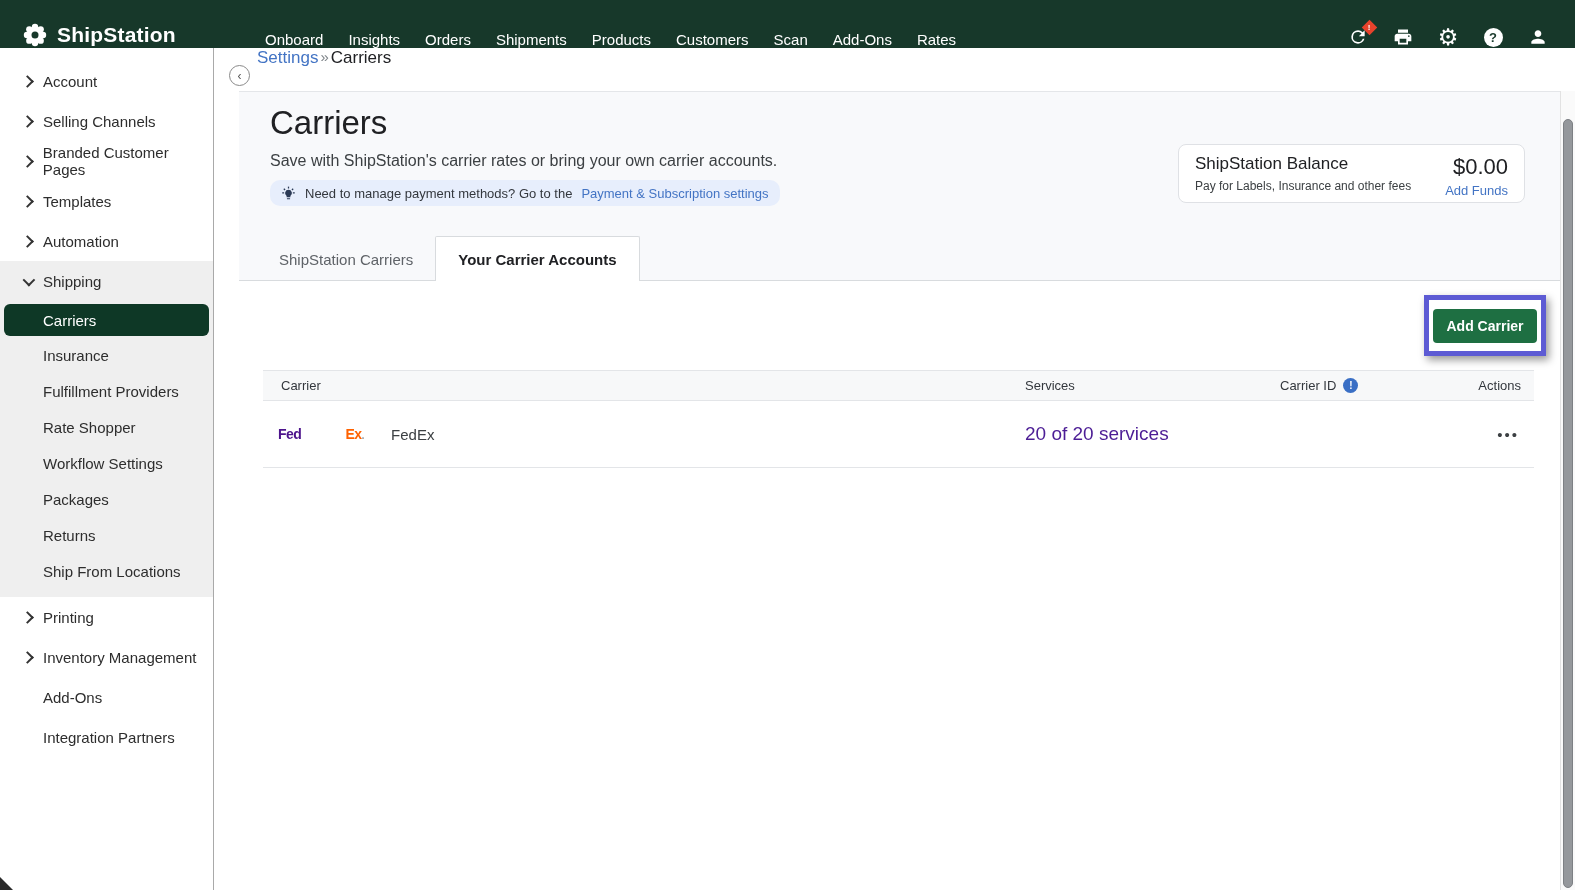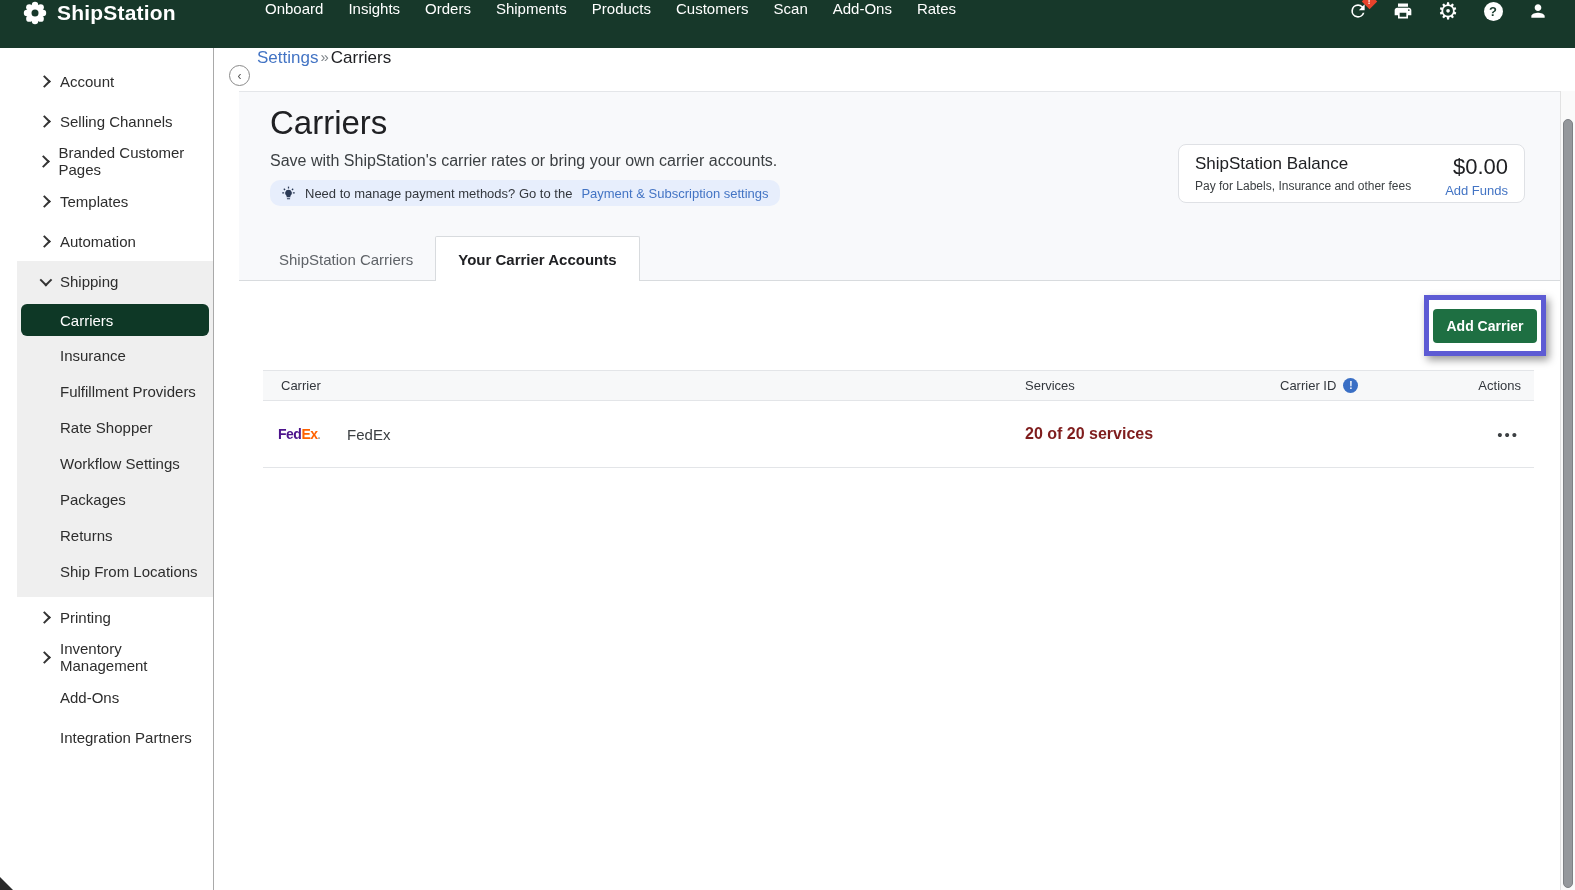--- a/index.html
+++ b/index.html
@@ -2,33 +2,33 @@
 <html><head>
 <meta charset="utf-8">
 <style>
   html,body{margin:0;padding:0;}
   body{
     width:1575px;height:890px;position:relative;overflow:hidden;
     font-family:"Liberation Sans","DejaVu Sans",sans-serif;
     background:#fff;color:#202124;
   }
   
-  .navbar{position:absolute;top:0;left:0;width:1575px;height:48px;background:#17382a;display:flex;align-items:flex-start;}
+  .navbar{position:absolute;top:0;left:0;width:1575px;height:48px;background:#17382a;display:flex;align-items:flex-end;}
   .brand{display:flex;align-items:center;gap:9px;margin-left:22px;cursor:pointer;}
   .brand-name{color:#fff;font-size:21px;font-weight:700;letter-spacing:.2px;}
   .nav-items{position:absolute;left:265px;display:flex;gap:25px;}
   .nav-item{color:#fff;font-size:15px;cursor:pointer;white-space:nowrap;}
   .nav-icons{position:absolute;right:26px;display:flex;align-items:center;gap:23px;}
   .icon-btn{position:relative;width:22px;height:22px;display:flex;align-items:center;justify-content:center;cursor:pointer;}
   .badge{position:absolute;top:-4px;right:-6px;width:11px;height:11px;background:#e8432c;transform:rotate(45deg);display:flex;align-items:center;justify-content:center;}
   .badge span{transform:rotate(-45deg);color:#fff;font-size:8px;font-weight:700;line-height:1;}
   .help-circle{width:19px;height:19px;border-radius:50%;background:#fff;color:#17382a;font-size:13px;font-weight:700;display:flex;align-items:center;justify-content:center;}
   .gear-glyph{color:#fff;font-size:23px;line-height:1;}
   
-  .sidebar{position:absolute;top:48px;left:0;width:214px;bottom:0;background:#fff;border-right:1px solid #a9a9a9;box-sizing:border-box;padding-top:13px;padding-left:17px;}
+  .sidebar{position:absolute;top:48px;left:0;width:214px;bottom:0;background:#fff;border-right:1px solid #a9a9a9;box-sizing:border-box;padding-top:13px;}
   .side-item{height:40px;display:flex;align-items:center;padding-left:20px;font-size:15px;color:#2d2d2d;cursor:pointer;}
   .chev-box{width:15px;margin-right:8px;display:flex;align-items:center;justify-content:center;}
   .chev{width:7px;height:7px;border-right:2px solid #333;border-bottom:2px solid #333;display:inline-block;}
   .chev.right{transform:rotate(-45deg);}
   .chev.down{transform:rotate(45deg) translateY(-2px);}
   .ship-group{background:#efefef;padding-bottom:8px;}
   .sub-item{height:36px;display:flex;align-items:center;padding-left:43px;font-size:15px;color:#2d2d2d;cursor:pointer;}
   .sub-item.selected{background:#0e3826;color:#fff;border-radius:6px;margin:3px 4px 1px 4px;padding-left:39px;height:32px;}
   .collapse-btn{position:absolute;left:229px;top:65px;width:19px;height:19px;border-radius:50%;background:#fff;border:1px solid #8a8a8a;display:flex;align-items:center;justify-content:center;font-size:12px;color:#555;cursor:pointer;z-index:5;}
   
@@ -59,24 +59,24 @@
   .tbl{position:absolute;left:24px;top:89px;width:1271px;}
   .tbl-header{display:grid;grid-template-columns:762px 255px 180px 1fr;height:31px;align-items:center;background:#f7f8f9;border-top:1px solid #e3e5e8;border-bottom:1px solid #e3e5e8;font-size:13px;color:#33373d;box-sizing:border-box;}
   .th-carrier{padding-left:18px;}
   .th-id{display:flex;align-items:center;gap:7px;}
   .info-dot{width:15px;height:15px;border-radius:50%;background:#3a6fc5;color:#fff;font-size:10px;font-weight:700;display:flex;align-items:center;justify-content:center;cursor:pointer;}
   .th-actions{text-align:right;padding-right:13px;}
   .tbl-row{display:grid;grid-template-columns:762px 255px 180px 1fr;height:66px;align-items:center;border-bottom:1px solid #e3e5e8;background:#fff;}
   .cell-carrier{display:flex;align-items:center;padding-left:15px;}
   .fedex-logo{font-size:14px;font-weight:700;letter-spacing:-.5px;margin-right:27px;cursor:default;}
   .fedex-logo .fed{color:#4d148c;}
-  .fedex-logo .ex{color:#ff6200;}
+  .fedex-logo .ex{color:#ff6200;margin-left:44px;}
   .fedex-logo .dot{color:#9aa0a6;font-size:11px;}
   .carrier-name{font-size:15px;color:#3c4043;}
-  .cell-services a, .svc-link{font-size:16px;color:#7f1d1d;cursor:pointer;text-decoration:none;font-weight:bold;}
+  .cell-services a, .svc-link{font-size:19px;color:#4c1d95;cursor:pointer;text-decoration:none;}
   .cell-actions{text-align:right;padding-right:15px;font-size:15px;color:#3c4043;letter-spacing:2px;cursor:pointer;}
   
   .scrollbar{position:absolute;right:0;top:91px;width:15px;bottom:0;background:#fafafa;border-left:1px solid #e2e2e2;box-sizing:border-box;}
   .scroll-thumb{position:absolute;left:2px;width:10px;top:28px;bottom:2px;background:#95989c;border:1px solid #7d8084;border-radius:6px;box-sizing:border-box;cursor:pointer;}
   .corner-tri{position:absolute;left:0;bottom:0;width:0;height:0;border-bottom:13px solid #2b2b2b;border-right:13px solid transparent;}
 </style>
 </head>
 <body>
 
 <div class="navbar">

